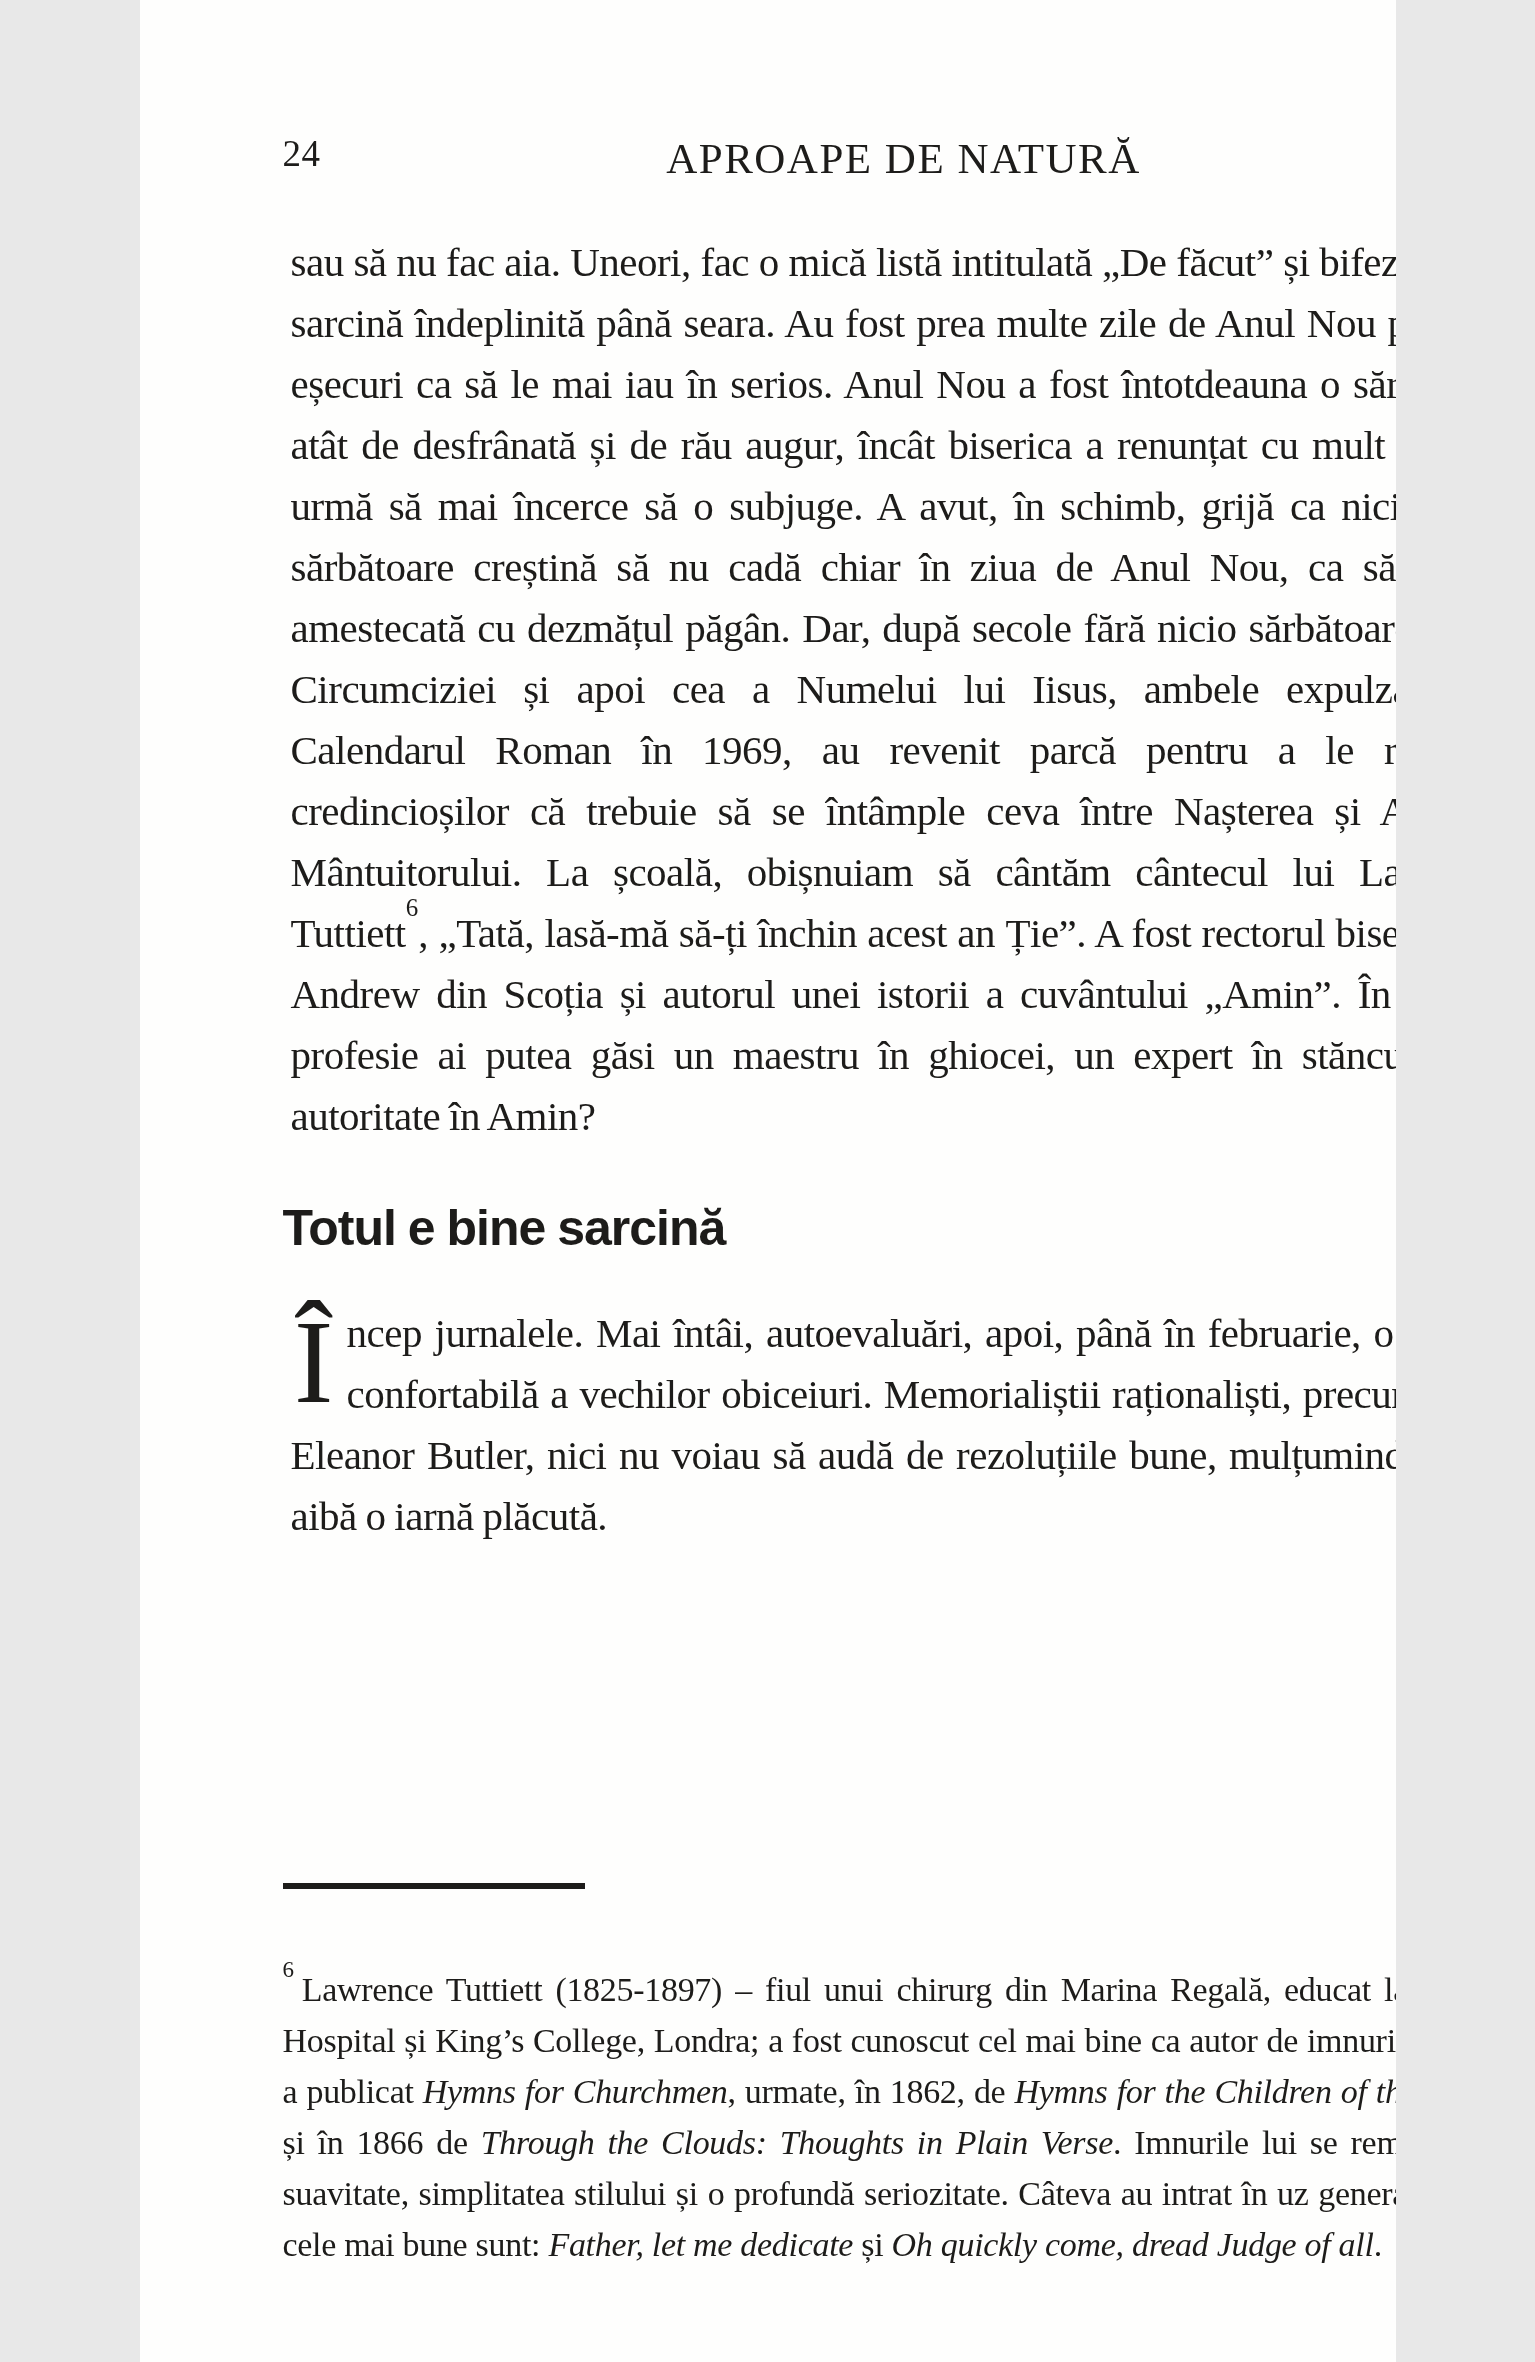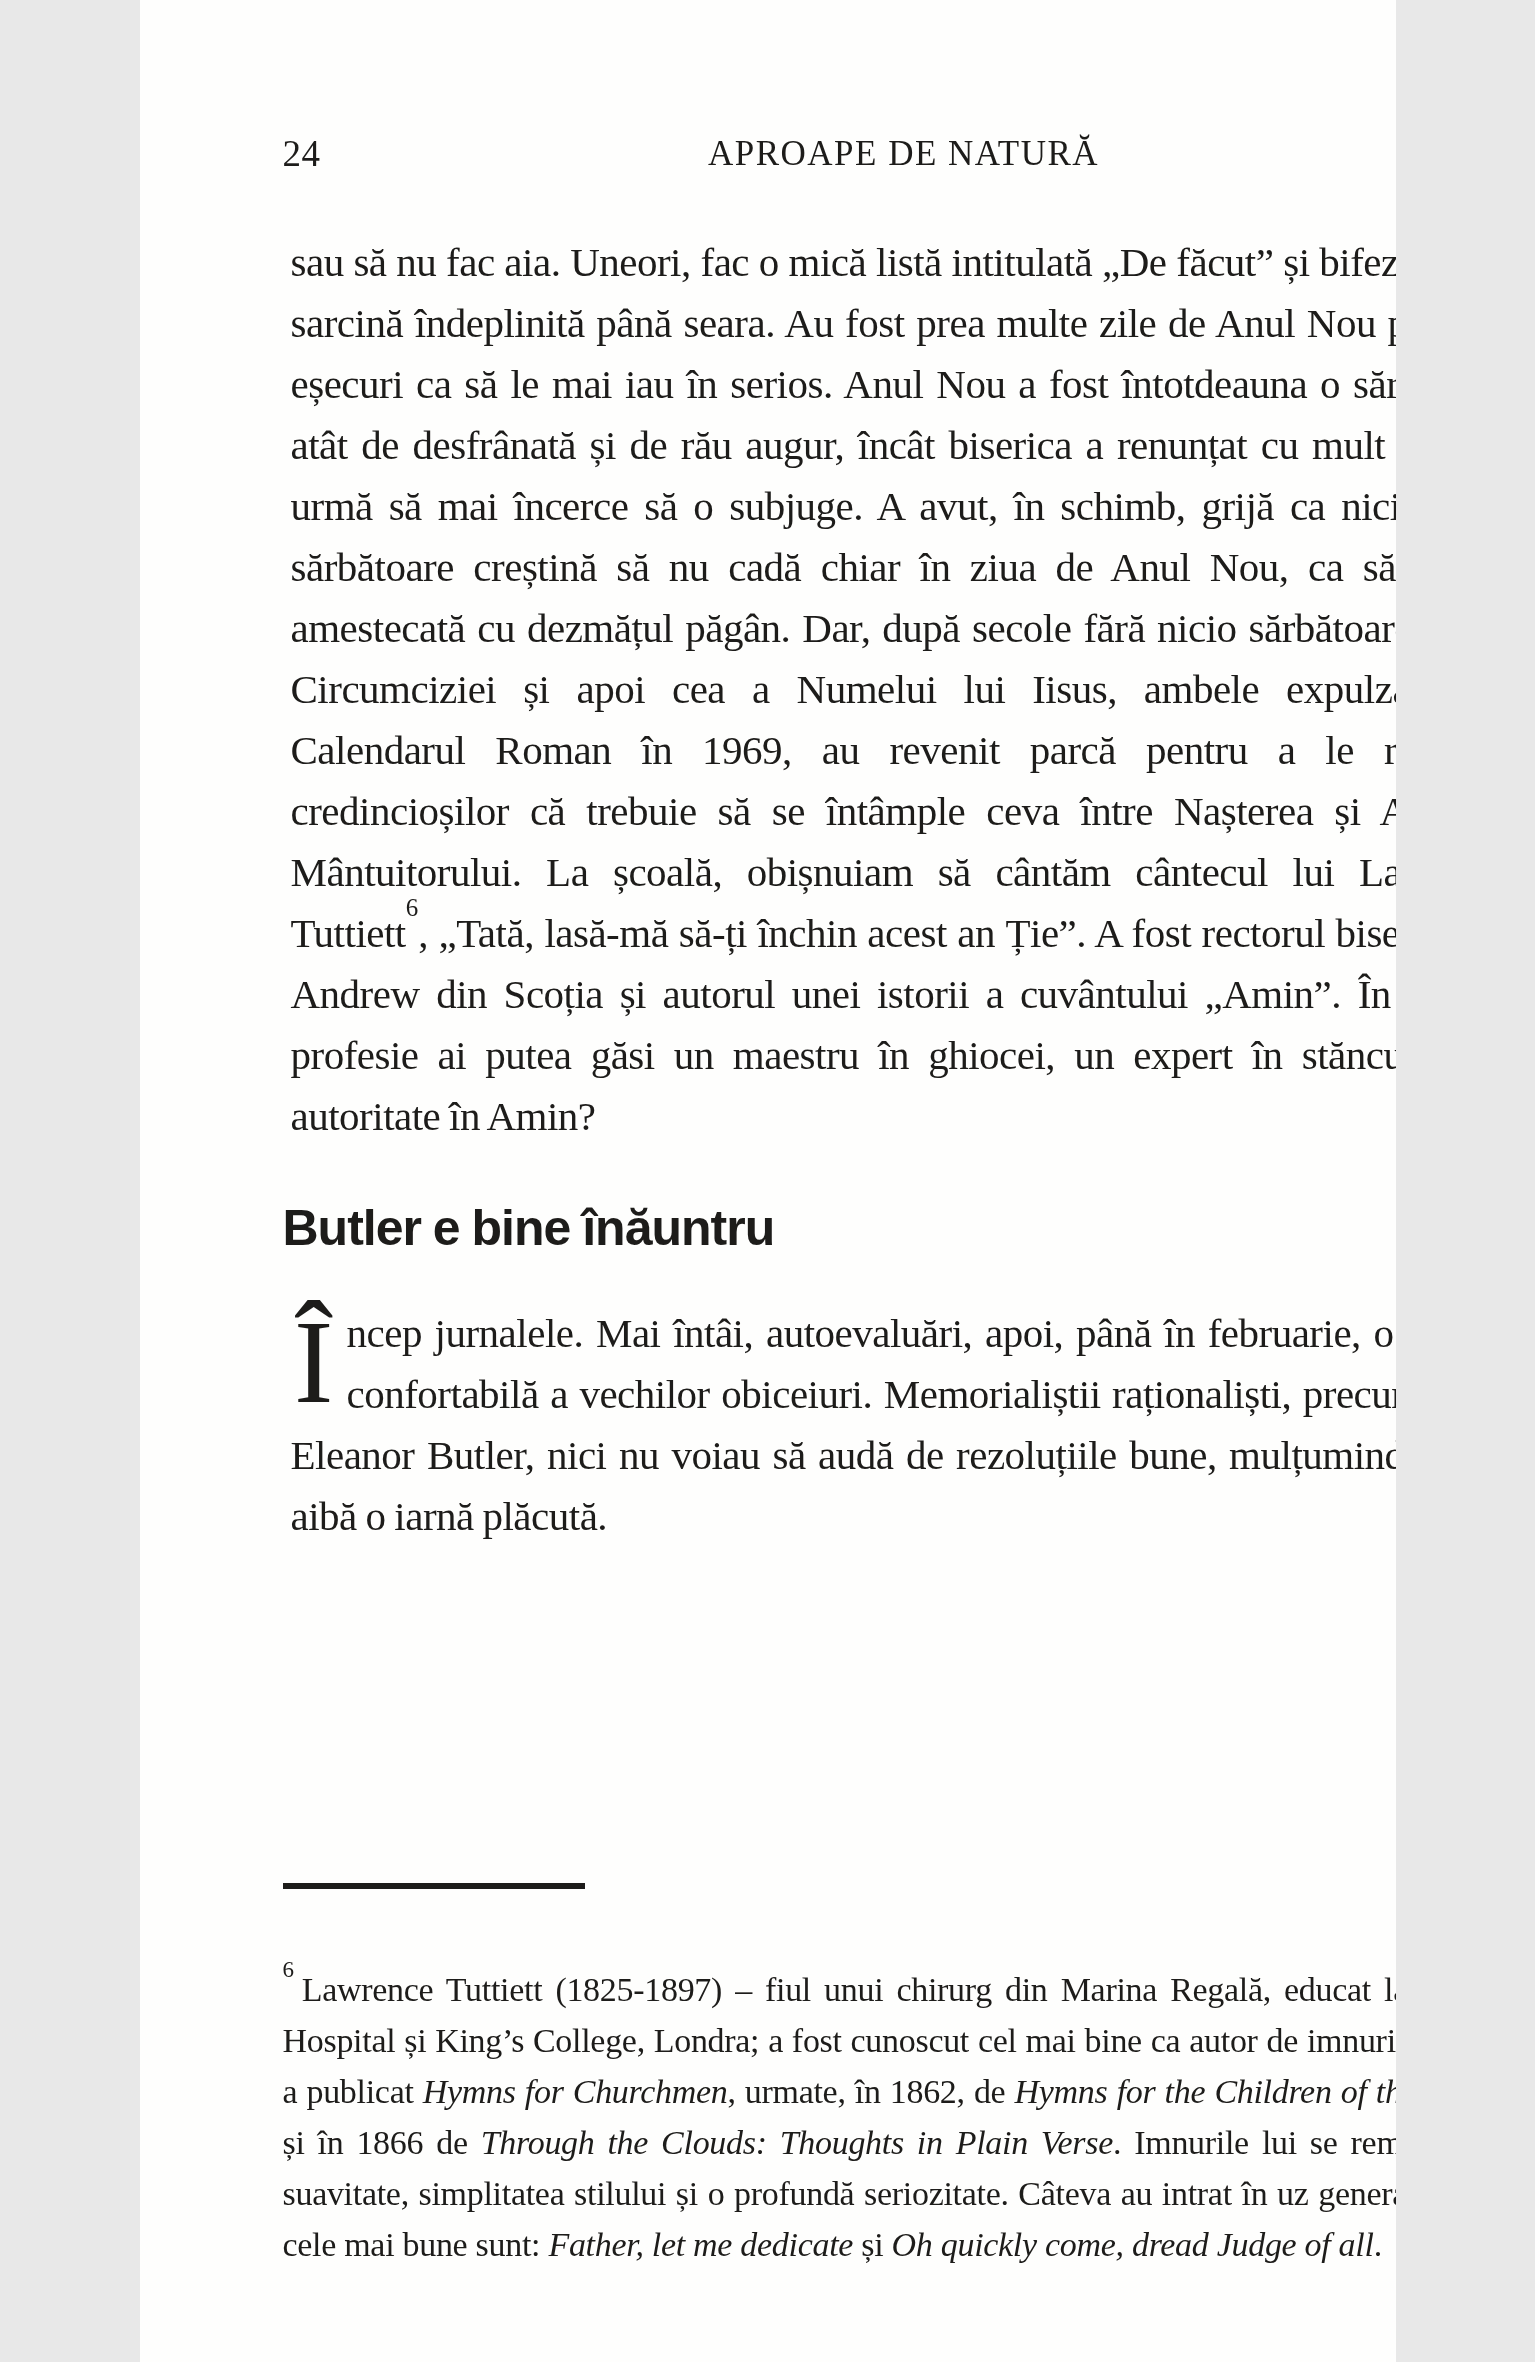--- a/index.html
+++ b/index.html
@@ -23,21 +23,21 @@
   }
   .folio {
     position: absolute;
     left: 0;
     top: 2px;
     font-size: 37px;
     letter-spacing: 0.5px;
   }
   .running-head {
     text-align: center;
-    font-size: 35px;
+    font-size: 43px;
     letter-spacing: 1.5px;
     padding-top: 4px;
   }
   
   .main {
     position: absolute;
     top: 224px;
     left: 143px;
     width: 1242px;
     font-size: 41px;
@@ -110,21 +110,21 @@
   <div class="page-header">
     <span class="folio">24</span>
     <div class="running-head">APROAPE DE NATURĂ</div>
   </div>
 
   <div class="main">
 
     <p><span>sau să nu fac aia. Uneori, fac o mică listă intitulată „De făcut” și bifez fiecare sarcină îndeplinită până seara. Au fost prea multe zile de Anul Nou pline de eșecuri ca să le mai iau în serios. Anul Nou a fost întotdeauna o sărbătoare atât de desfrânată și de rău augur, încât biserica a renunțat cu mult timp în urmă să mai încerce să o subjuge. A avut, în schimb, grijă ca nicio mare sărbătoare creștină să nu cadă chiar în ziua de Anul Nou, ca să nu fie amestecată cu dezmățul păgân. Dar, după secole fără nicio sărbătoare, cea a Circumciziei și apoi cea a Numelui lui Iisus, ambele expulzate din Calendarul Roman în 1969, au revenit parcă pentru a le reaminti credincioșilor că trebuie să se întâmple ceva între Nașterea și Arătarea Mântuitorului. La școală, obișnuiam să cântăm cântecul lui Lawrence Tuttiett</span><sup class="fnref">6</sup><span>, „Tată, lasă-mă să-ți închin acest an Ție”. A fost rectorul bisericii St. Andrew din Scoția și autorul unei istorii a cuvântului „Amin”. În ce altă profesie ai putea găsi un maestru în ghiocei, un expert în stăncuțe și o autoritate în Amin?</span></p>
 
 
-    <h2 class="section-heading">Butler e bine înăuntru</h2>
+    <h2 class="section-heading">Totul e bine sarcină</h2>
 
     <p class="para3"><span class="dropcap">Î</span><span>ncep jurnalele. Mai întâi, autoevaluări, apoi, până în februarie, o reluare confortabilă a vechilor obiceiuri. Memorialiștii raționaliști, precum Lady Eleanor Butler, nici nu voiau să audă de rezoluțiile bune, mulțumindu-se să aibă o iarnă plăcută.</span></p>
 
   </div>
 
   <div class="fn-rule"></div>
 
   <div class="footnote"><sup class="fn-marker">6</sup><span>Lawrence Tuttiett (1825-1897) – fiul unui chirurg din Marina Regală, educat la Christ’s Hospital și King’s College, Londra; a fost cunoscut cel mai bine ca autor de imnuri. În 1861, a publicat </span><span class="it">Hymns for Churchmen</span><span>, urmate, în 1862, de </span><span class="it">Hymns for the Children of the Church</span><span> și în 1866 de </span><span class="it">Through the Clouds: Thoughts in Plain Verse</span><span>. Imnurile lui se remarcă prin suavitate, simplitatea stilului și o profundă seriozitate. Câteva au intrat în uz general. Printre cele mai bune sunt: </span><span class="it">Father, let me dedicate</span><span> și </span><span class="it">Oh quickly come, dread Judge of all</span><span>.</span></div>
 
 </div>

